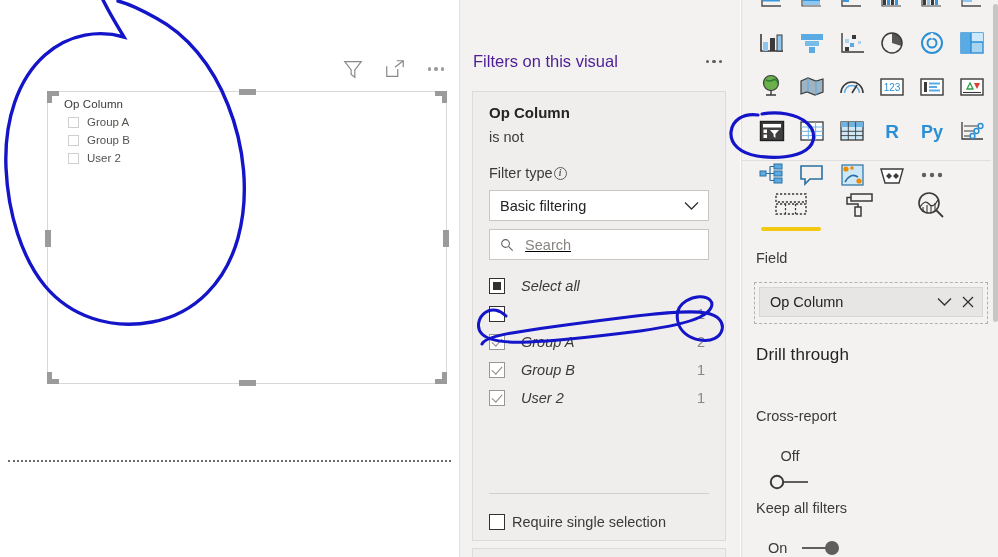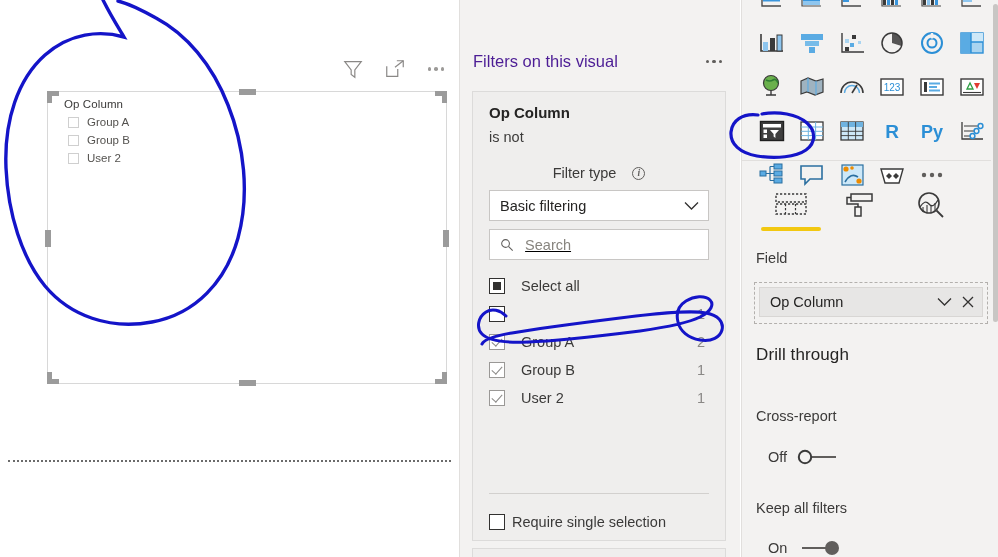--- a/index.html
+++ b/index.html
@@ -81,21 +81,21 @@
     position: absolute; left: 12px; top: 91px; right: 14px;
     height: 450px;
     background: #efeeed;
     border: 1px solid #dcdbda;
     padding: 12px 16px 0 16px;
   }
   .fc-name { font-size: 15px; font-weight: bold; color: #252423; }
   .fc-cond { font-size: 14.5px; color: #3b3a39; margin-top: 8px; }
   .fc-label {
     font-size: 14.5px; color: #3b3a39; margin-top: 20px;
-    display: flex; align-items: center; gap: 16px; justify-content: center;
+    display: flex; align-items: center; gap: 1px;
   }
   .info-i {
     width: 13px; height: 13px; border: 1px solid #605e5c; border-radius: 50%;
     font-size: 9.5px; line-height: 11px; text-align: center; color: #605e5c;
     font-family: "Liberation Serif", serif; font-style: italic; font-weight: bold;
     flex: none;
   }
   .fc-select {
     margin-top: 9px; height: 31px; background: #ffffff; border: 1px solid #c8c6c4;
     display: flex; align-items: center; justify-content: space-between;
@@ -121,21 +121,21 @@
   }
   .fc-row .cb.light { border-color: #9a9896; }
   .fc-row .cb.indet::after {
     content:""; position:absolute; left:2.5px; top:2.5px; width:8px; height:8px;
     background:#323130;
   }
   .fc-row .cb.check::after {
     content:""; position:absolute; left:4px; top:1px; width:5px; height:9px;
     border: solid #8a8886; border-width: 0 1.6px 1.6px 0; transform: rotate(42deg);
   }
-  .fc-row .txt { font-size: 14.5px; color: #3b3a39; flex: 1; }
+  .fc-row .txt { font-size: 14.5px; color: #3b3a39; flex: 1; font-style: italic; }
   .fc-row .val { font-size: 14.5px; color: #8a8886; padding-right: 4px; }
 
   .fc-divider {
     position:absolute; left:16px; right:16px; bottom:46px;
     border-top:1px solid #d2d0ce;
   }
   .fc-single {
     position: absolute; left: 16px; bottom: 10px;
     display: flex; gap: 7px; cursor: pointer;
   }
@@ -621,21 +621,21 @@
           <svg width="12" height="12" viewBox="0 0 12 12">
             <path d="M1 1 L11 11 M11 1 L1 11" stroke="#323130" stroke-width="1.3"></path>
           </svg>
         </span>
       </div>
     </div>
 
     <div class="drill-title">Drill through</div>
 
     <div class="drill-sub" style="top:408px;">Cross-report</div>
-    <div class="toggle-row" style="top:448px;">
+    <div class="toggle-row" style="top:448px;flex-direction:column;">
       <span class="toggle-label">Off</span>
       <svg width="44" height="18" viewBox="0 0 44 18">
         <path d="M9 9 L40 9" stroke="#605e5c" stroke-width="2"></path>
         <circle cx="9" cy="9" r="6.2" fill="#f3f2f1" stroke="#3a3a3a" stroke-width="2"></circle>
       </svg>
     </div>
 
     <div class="drill-sub" style="top:500px;">Keep all filters</div>
     <div class="toggle-row" style="top:539px;">
       <span class="toggle-label">On</span>

